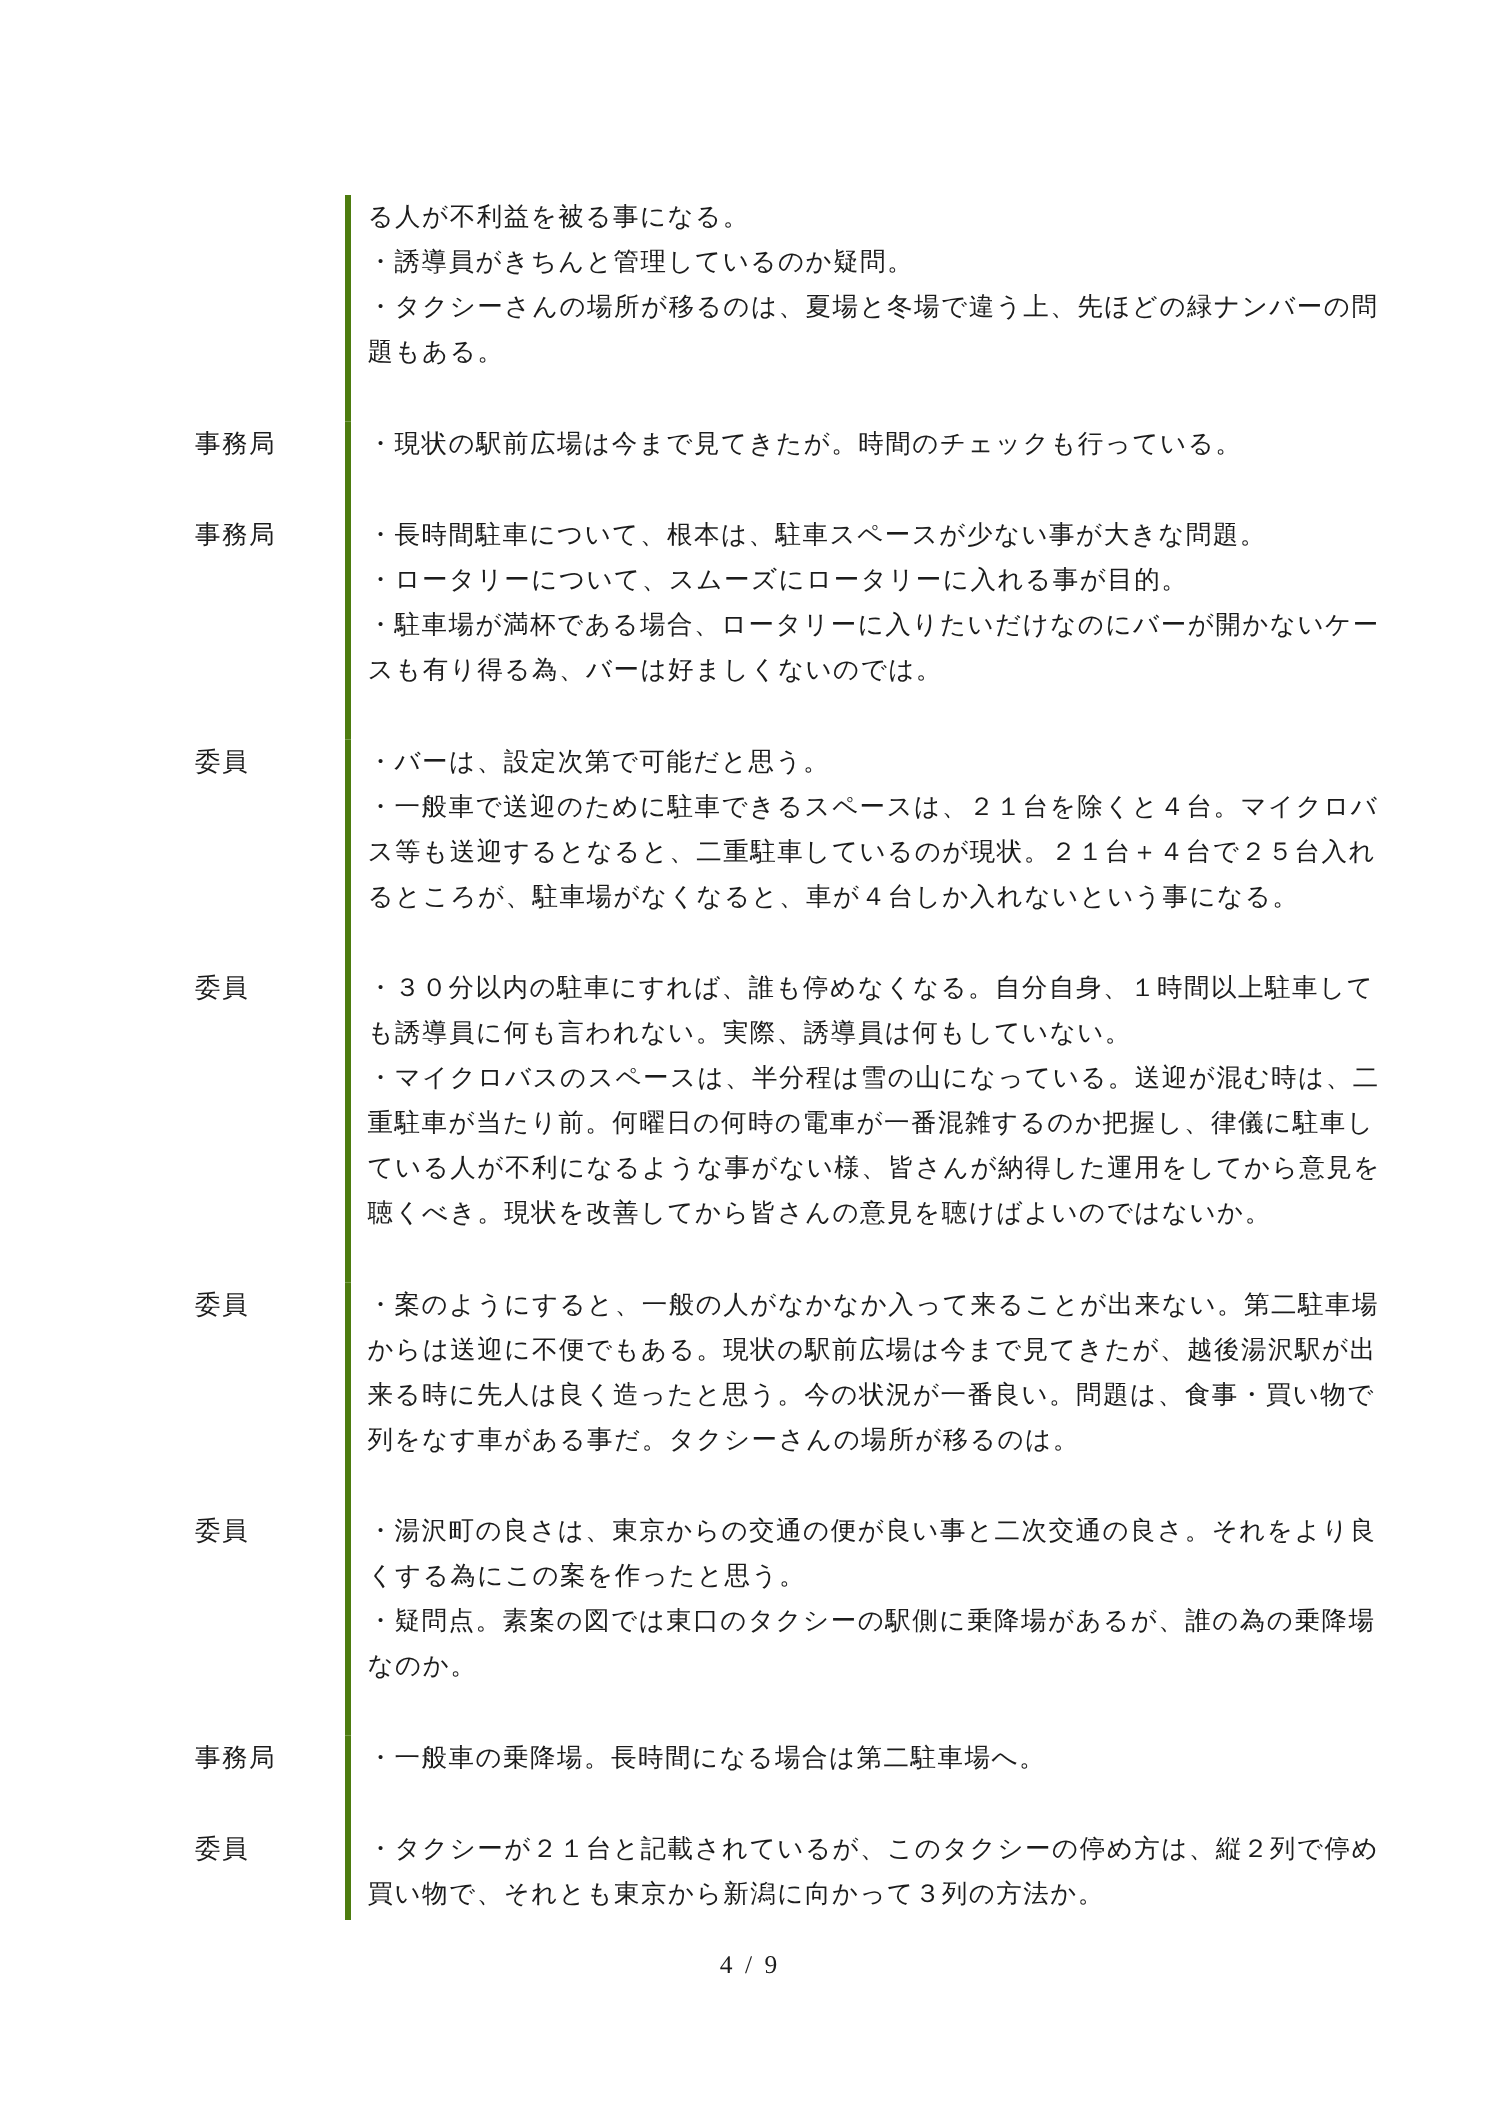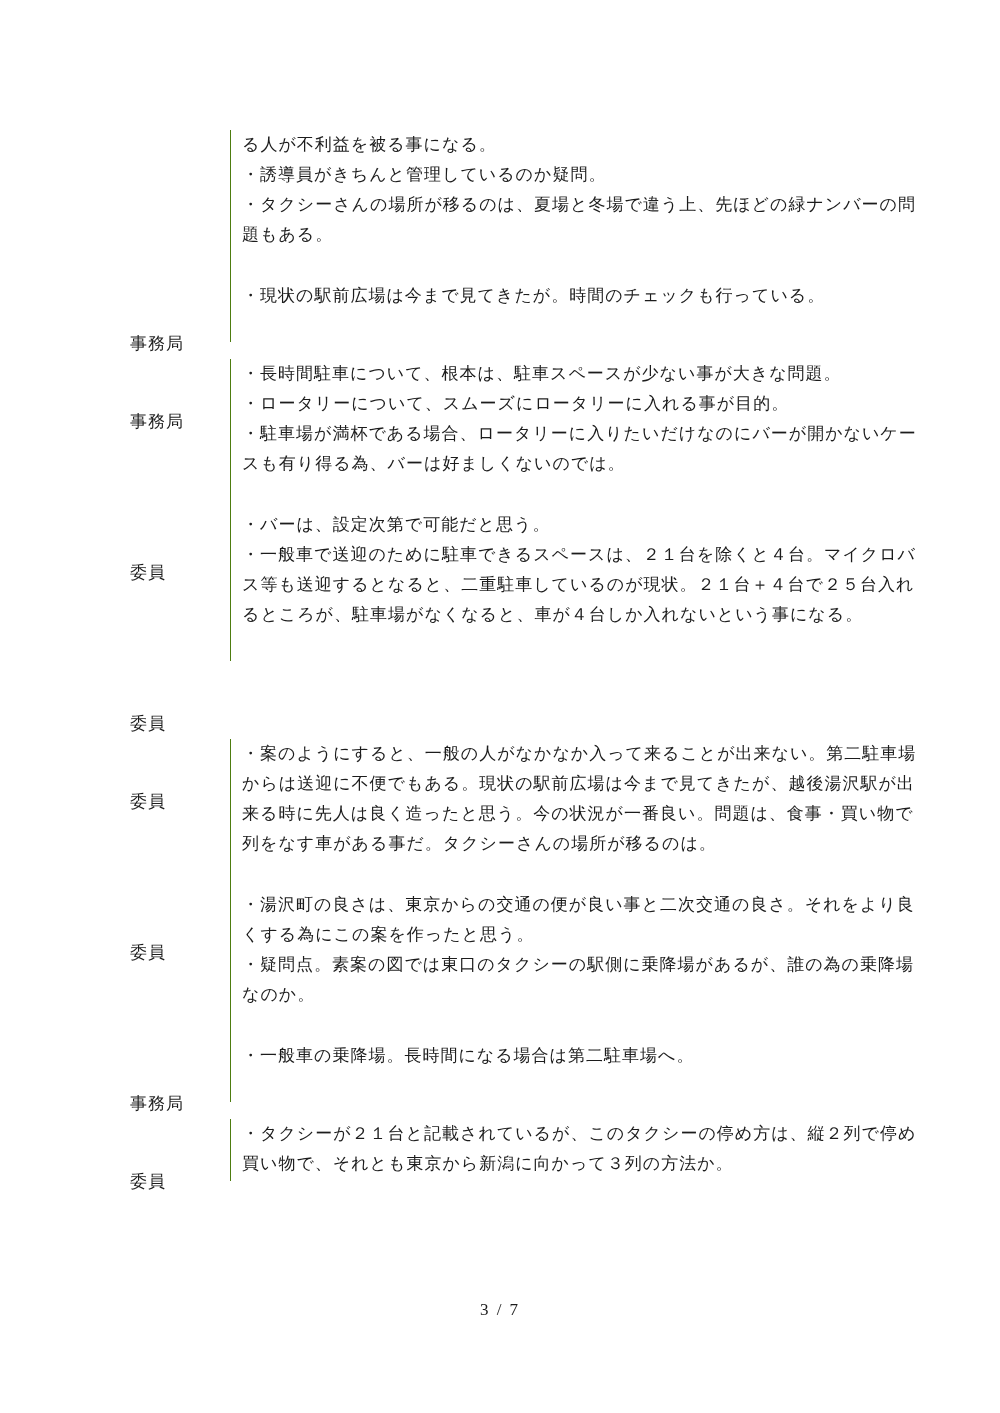--- a/index.html
+++ b/index.html
@@ -27,26 +27,25 @@
     align-items: flex-start;
   }
   .speaker-cell {
     flex: none;
     width: 230px;
     box-sizing: border-box;
     padding-left: 130px;
     font-size: 17px;
     line-height: 30px;
     letter-spacing: 1px;
-    margin-top: 48px;
   }
   .text-cell {
     flex: 1;
     margin-right: 30px;
-    border-left: 1px solid #4d7c0f;
+    border-left: 4px solid #4d7c0f;
     padding-left: 11px;
     padding-bottom: 31px;
     font-size: 17px;
     line-height: 30px;
     letter-spacing: 1px;
     white-space: pre-line;
   }
   .row:last-child .text-cell {
     padding-bottom: 2px;
   }
@@ -90,20 +89,26 @@
     <div class="row">
       <div class="speaker-cell">委員</div>
       <div class="text-cell">・バーは、設定次第で可能だと思う。
 ・一般車で送迎のために駐車できるスペースは、２１台を除くと４台。マイクロバ
 ス等も送迎するとなると、二重駐車しているのが現状。２１台＋４台で２５台入れ
 るところが、駐車場がなくなると、車が４台しか入れないという事になる。</div>
     </div>
 
     <div class="row">
       <div class="speaker-cell">委員</div>
+      <div class="text-cell">・３０分以内の駐車にすれば、誰も停めなくなる。自分自身、１時間以上駐車して
+も誘導員に何も言われない。実際、誘導員は何もしていない。
+・マイクロバスのスペースは、半分程は雪の山になっている。送迎が混む時は、二
+重駐車が当たり前。何曜日の何時の電車が一番混雑するのか把握し、律儀に駐車し
+ている人が不利になるような事がない様、皆さんが納得した運用をしてから意見を
+聴くべき。現状を改善してから皆さんの意見を聴けばよいのではないか。</div>
     </div>
 
     <div class="row">
       <div class="speaker-cell">委員</div>
       <div class="text-cell">・案のようにすると、一般の人がなかなか入って来ることが出来ない。第二駐車場
 からは送迎に不便でもある。現状の駅前広場は今まで見てきたが、越後湯沢駅が出
 来る時に先人は良く造ったと思う。今の状況が一番良い。問題は、食事・買い物で
 列をなす車がある事だ。タクシーさんの場所が移るのは。</div>
     </div>
 
@@ -121,14 +126,14 @@
     </div>
 
     <div class="row">
       <div class="speaker-cell">委員</div>
       <div class="text-cell">・タクシーが２１台と記載されているが、このタクシーの停め方は、縦２列で停め
 買い物で、それとも東京から新潟に向かって３列の方法か。</div>
     </div>
 
   </div>
 
-  <div class="footer">3 / 7</div>
+  <div class="footer">4 / 9</div>
 </div>
 
 </body></html>

